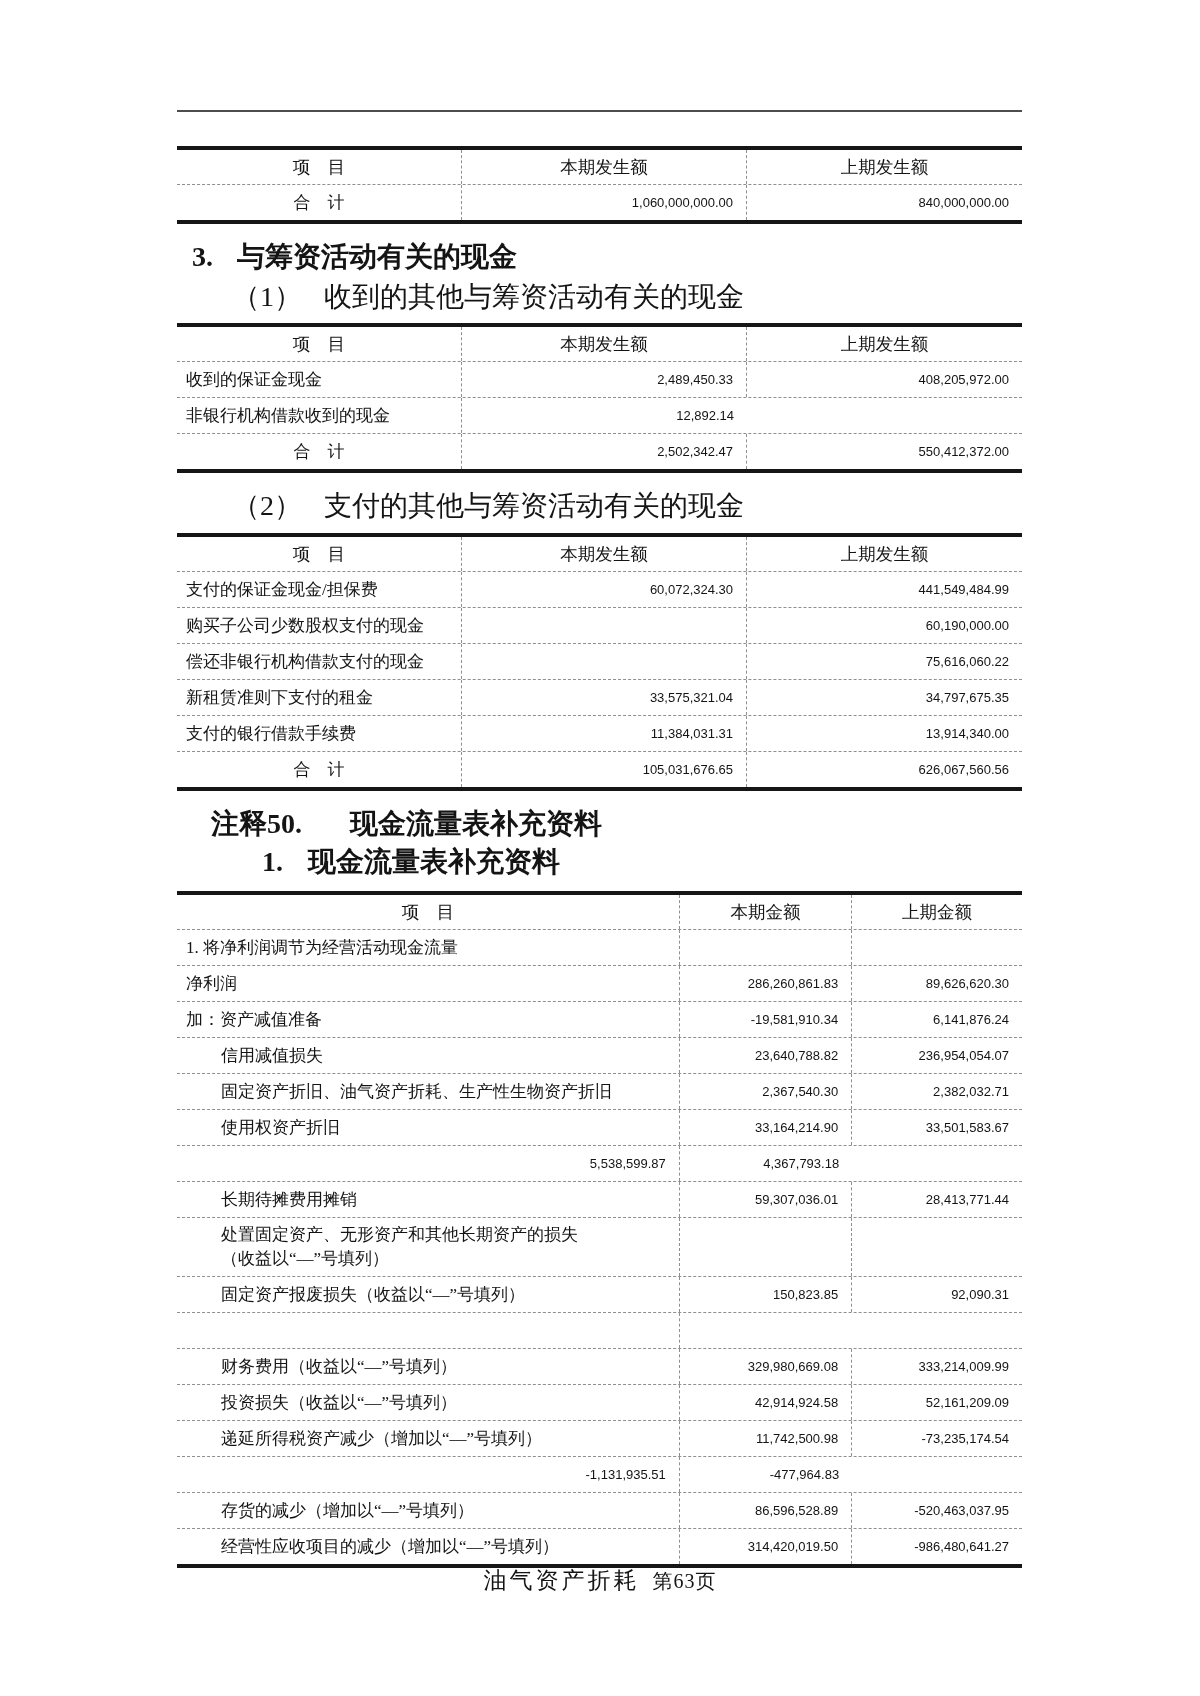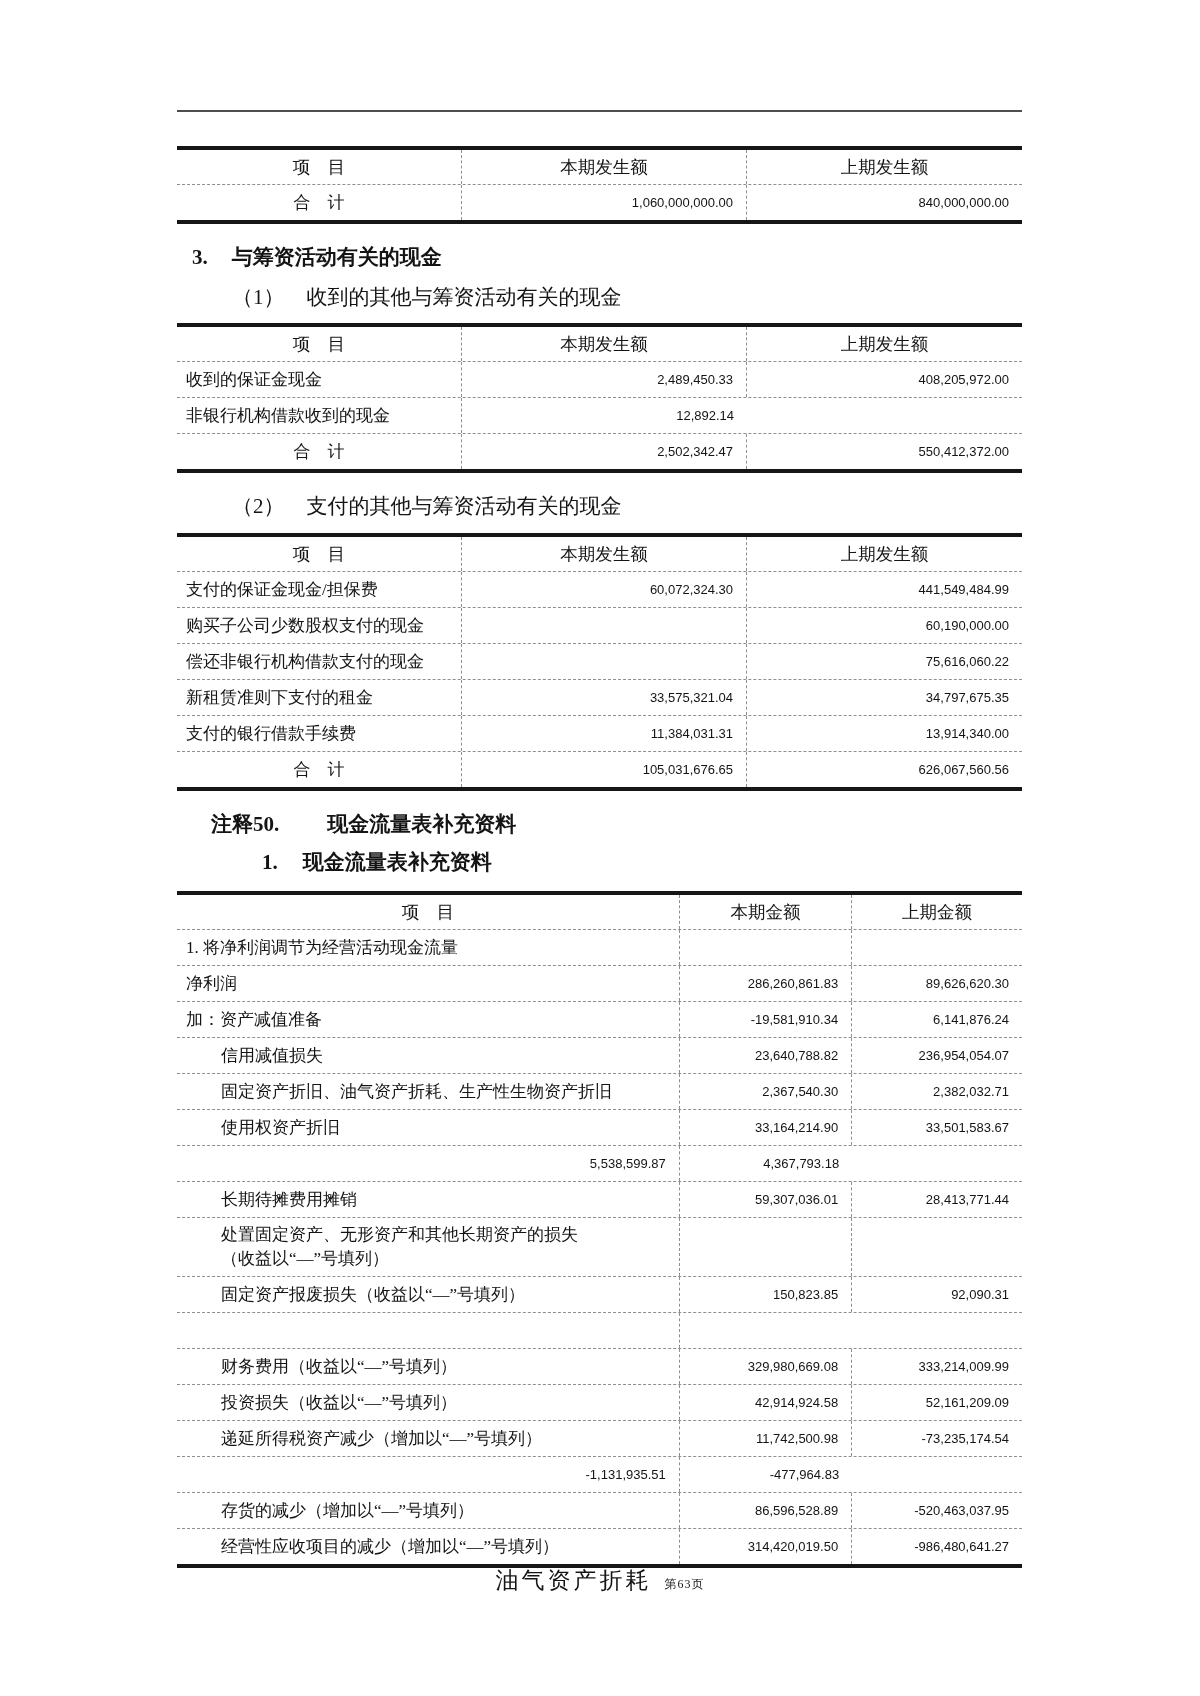--- a/index.html
+++ b/index.html
@@ -49,21 +49,21 @@
   
   .t3 .cell:nth-child(1){ width:33.73%; }
   .t3 .cell:nth-child(2){ width:33.73%; }
   .t3 .cell:nth-child(3){ width:32.54%; }
   
   .t4 .cell:nth-child(1){ width:59.5%; }
   .t4 .cell:nth-child(2){ width:20.4%; }
   .t4 .cell:nth-child(3){ width:20.1%; }
 
   
-  .heading { font-size:21px; line-height:26px; }
+  .heading { font-size:28px; line-height:26px; }
   .heading .num { display:inline-block; }
   .h-sec3      { margin-top:20px; margin-left:15px; font-weight:bold; }
   .h-sec3 .num { margin-right:24px; }
   .h-sub       { margin-top:14px; margin-left:55px; font-weight:normal; }
   .h-sub .num  { margin-right:22px; }
   .h-sub2      { margin-top:20px; margin-left:55px; font-weight:normal; }
   .h-sub2 .num { margin-right:22px; }
   .h-note      { margin-top:20px; margin-left:34px; font-weight:bold; }
   .h-note .num { margin-right:48px; }
   .h-note-sub      { margin-top:12px; margin-left:85px; font-weight:bold; }
@@ -73,21 +73,21 @@
   .mt-t2 { margin-top:13px; }
   .mt-t3 { margin-top:14px; }
   .mt-t4 { margin-top:16px; }
 
   
   .footer {
     position:absolute; top:1565px; left:0; width:100%;
     text-align:center;
   }
   .footer .t { font-size:23px; letter-spacing:3px; }
-  .footer .p { font-size:12px; margin-left:13px; letter-spacing:1px; }
+  .footer .p { font-size:20px; margin-left:13px; letter-spacing:1px; }
 </style>
 </head>
 <body>
 
 <div class="page">
   <div class="content">
 
     <div class="rule"></div>
 
     <div class="fin-table t3 mt-t1">

